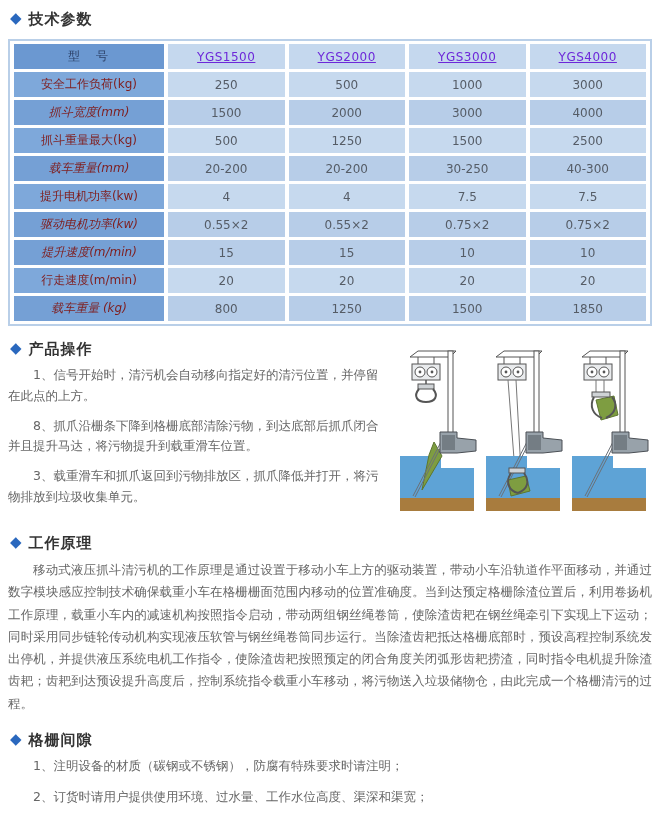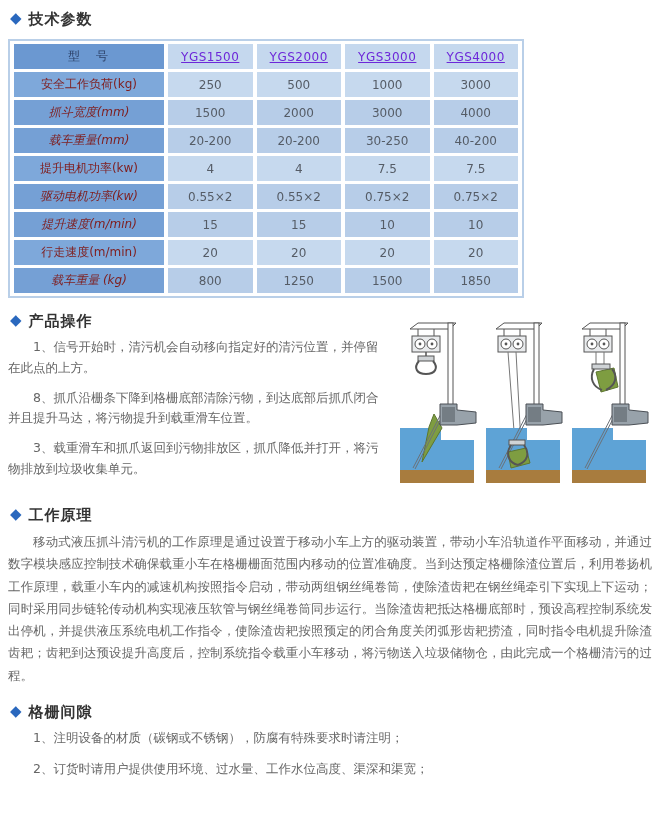--- a/index.html
+++ b/index.html
@@ -10,21 +10,21 @@
   }
   .page{padding:6px 8px 0 8px;}
 
   
   .sec-head{display:flex;align-items:center;gap:7px;margin:4px 0 6px 2px;}
   .diamond{color:#2a68be;font-size:15px;line-height:1;transform:translateY(-1px);}
   .sec-title{font-size:15px;font-weight:bold;color:#333;letter-spacing:1px;}
 
   
   .spec-table{
-    width:516px;border:2px solid #b9cfe8;background:#fff;
+    width:644px;border:2px solid #b9cfe8;background:#fff;
     border-collapse:separate;border-spacing:4px 3px;
     margin:10px 0 14px 0;table-layout:fixed;
   }
   .spec-table th,.spec-table td{
     height:25px;text-align:center;vertical-align:middle;
     font-size:12px;font-weight:normal;padding:0 2px;
   }
   .spec-table col.c-label{width:150px;}
   th.head-first{background:#6b98d1;color:#2c4168;letter-spacing:2px;}
   th.model-head{background:#c5d8ee;color:#6d28d9;letter-spacing:.5px;text-decoration:underline;}
@@ -90,26 +90,33 @@
           <td class="val">1000</td>
           <td class="val">3000</td>
         </tr>
         <tr class="dark">
           <th class="row-label">抓斗宽度(mm)</th>
           <td class="val">1500</td>
           <td class="val">2000</td>
           <td class="val">3000</td>
           <td class="val">4000</td>
         </tr>
+        <tr>
+          <th class="row-label">抓斗重量最大(kg)</th>
+          <td class="val">500</td>
+          <td class="val">1250</td>
+          <td class="val">1500</td>
+          <td class="val">2500</td>
+        </tr>
         <tr class="dark">
           <th class="row-label">载车重量(mm)</th>
           <td class="val">20-200</td>
           <td class="val">20-200</td>
           <td class="val">30-250</td>
-          <td class="val">40-200</td>
+          <td class="val">40-300</td>
         </tr>
         <tr>
           <th class="row-label">提升电机功率(kw)</th>
           <td class="val">4</td>
           <td class="val">4</td>
           <td class="val">7.5</td>
           <td class="val">7.5</td>
         </tr>
         <tr class="dark">
           <th class="row-label">驱动电机功率(kw)</th>

